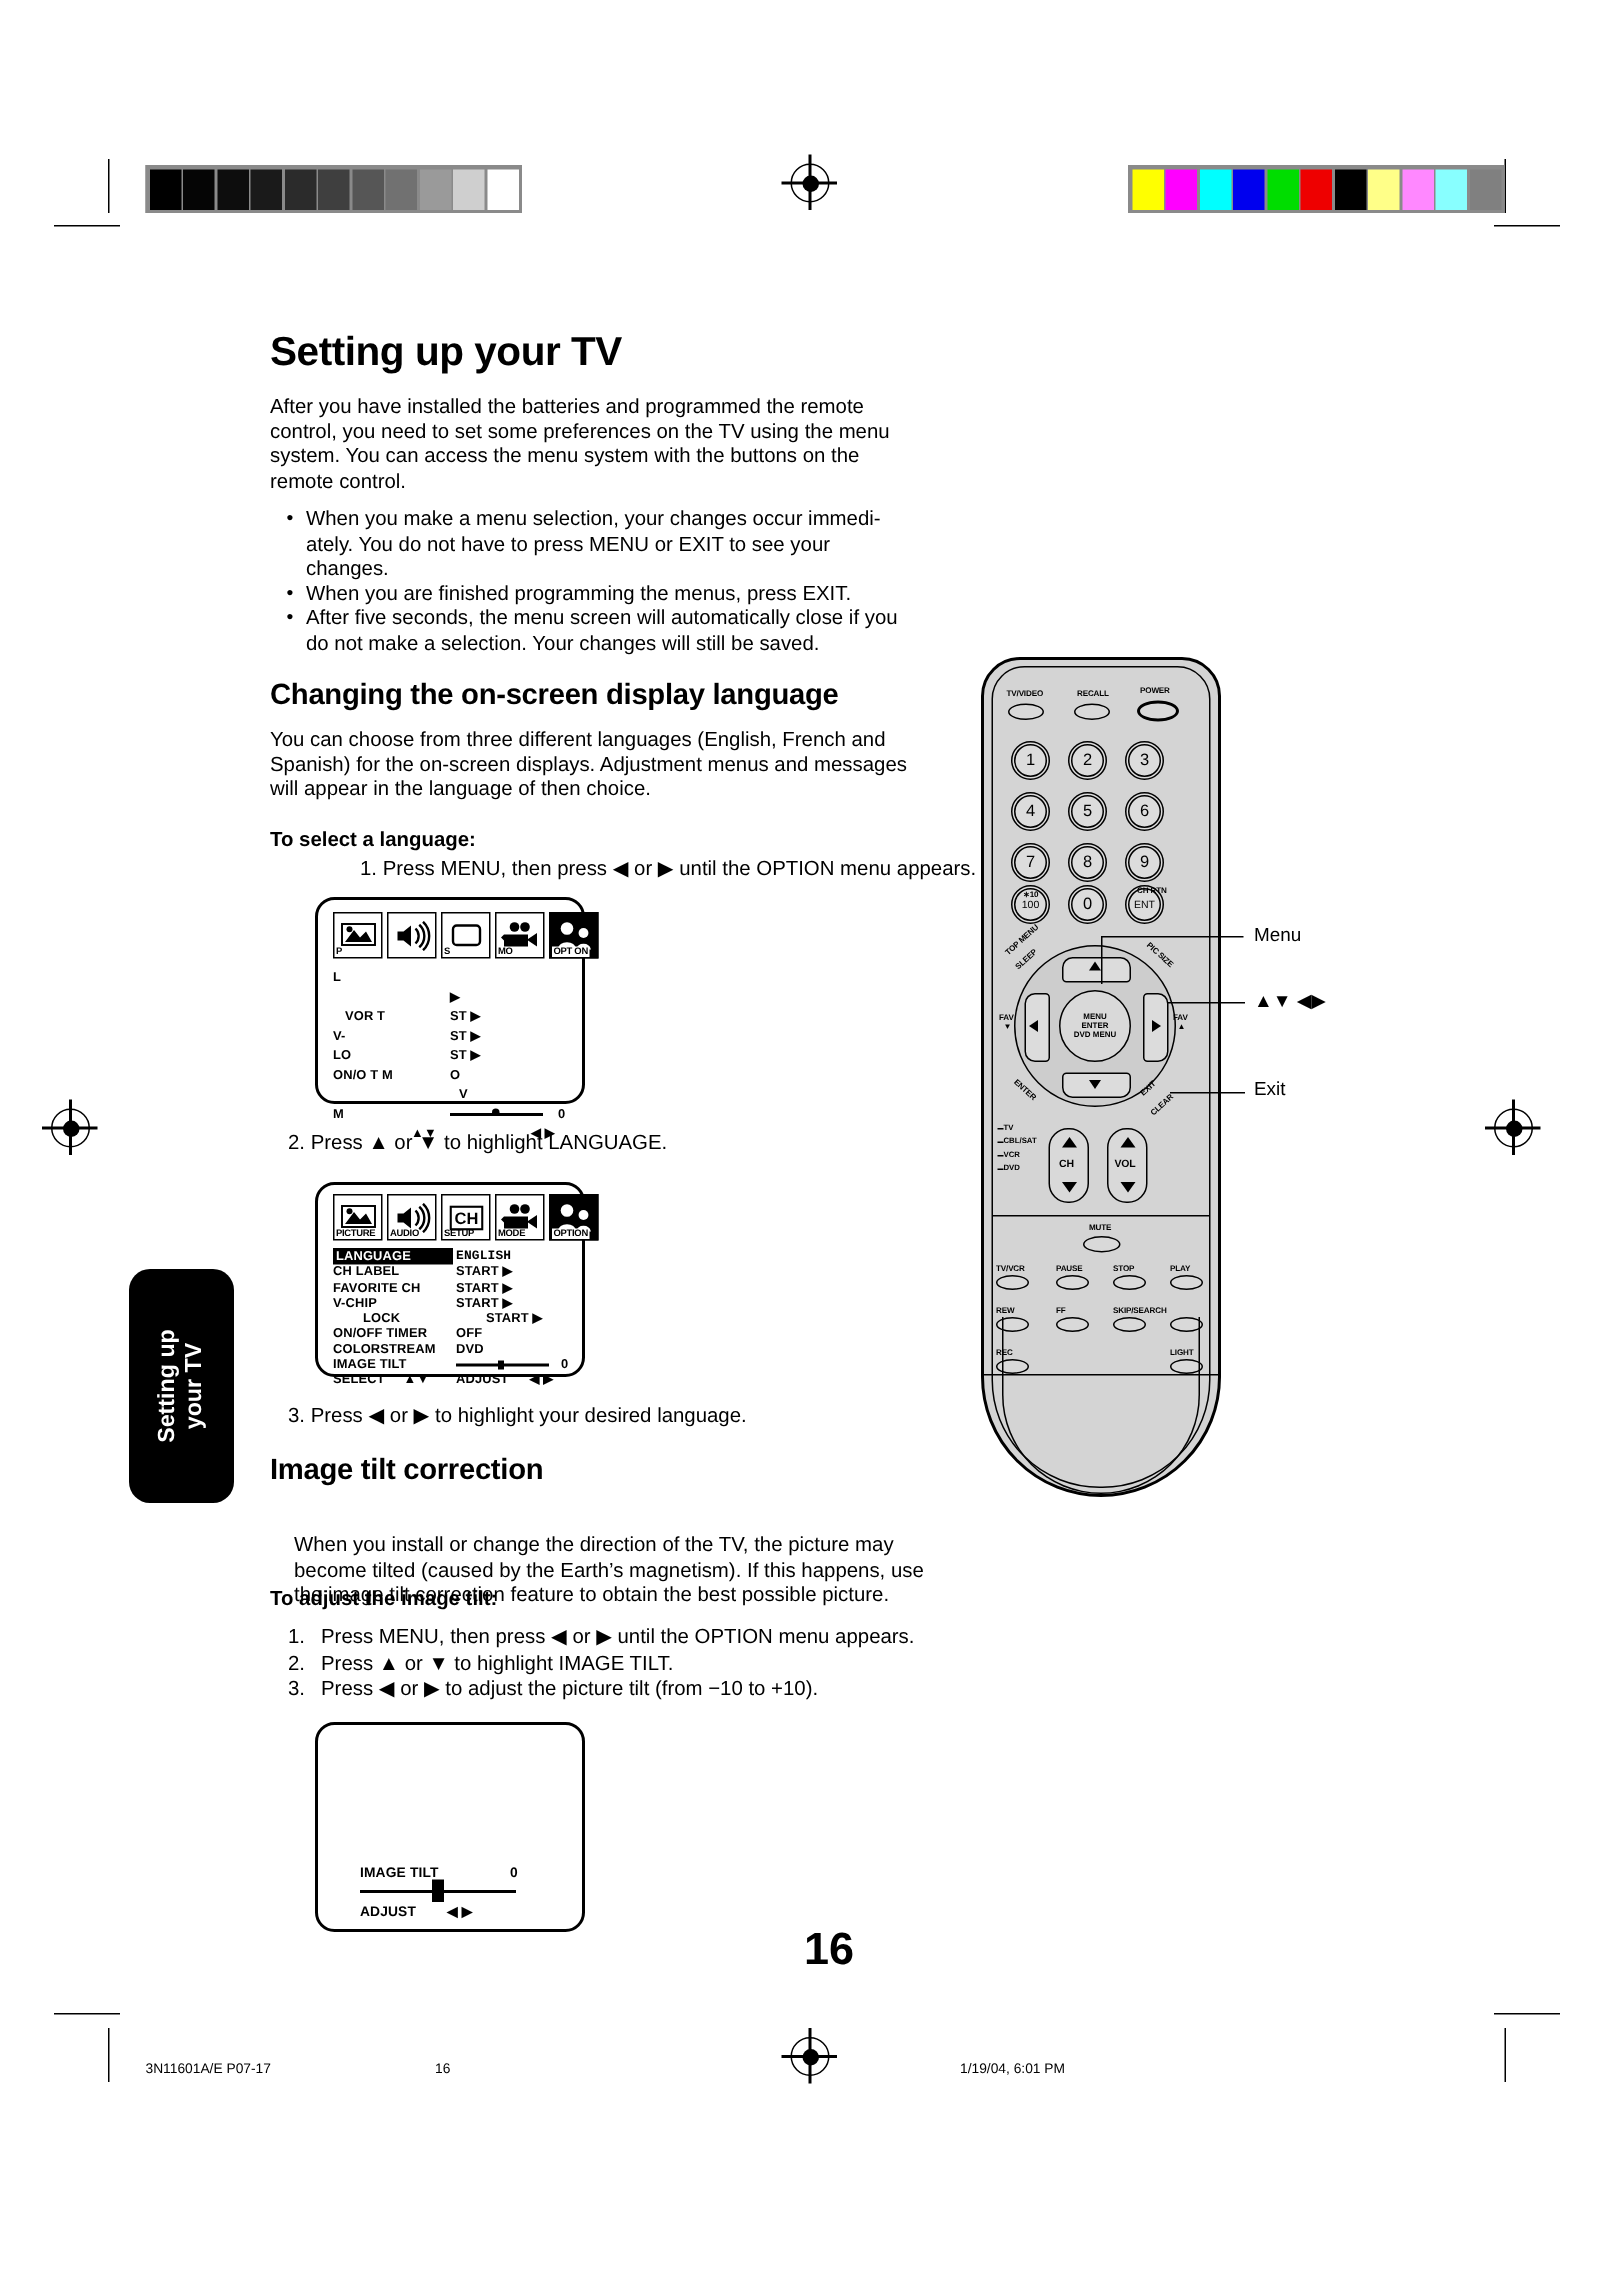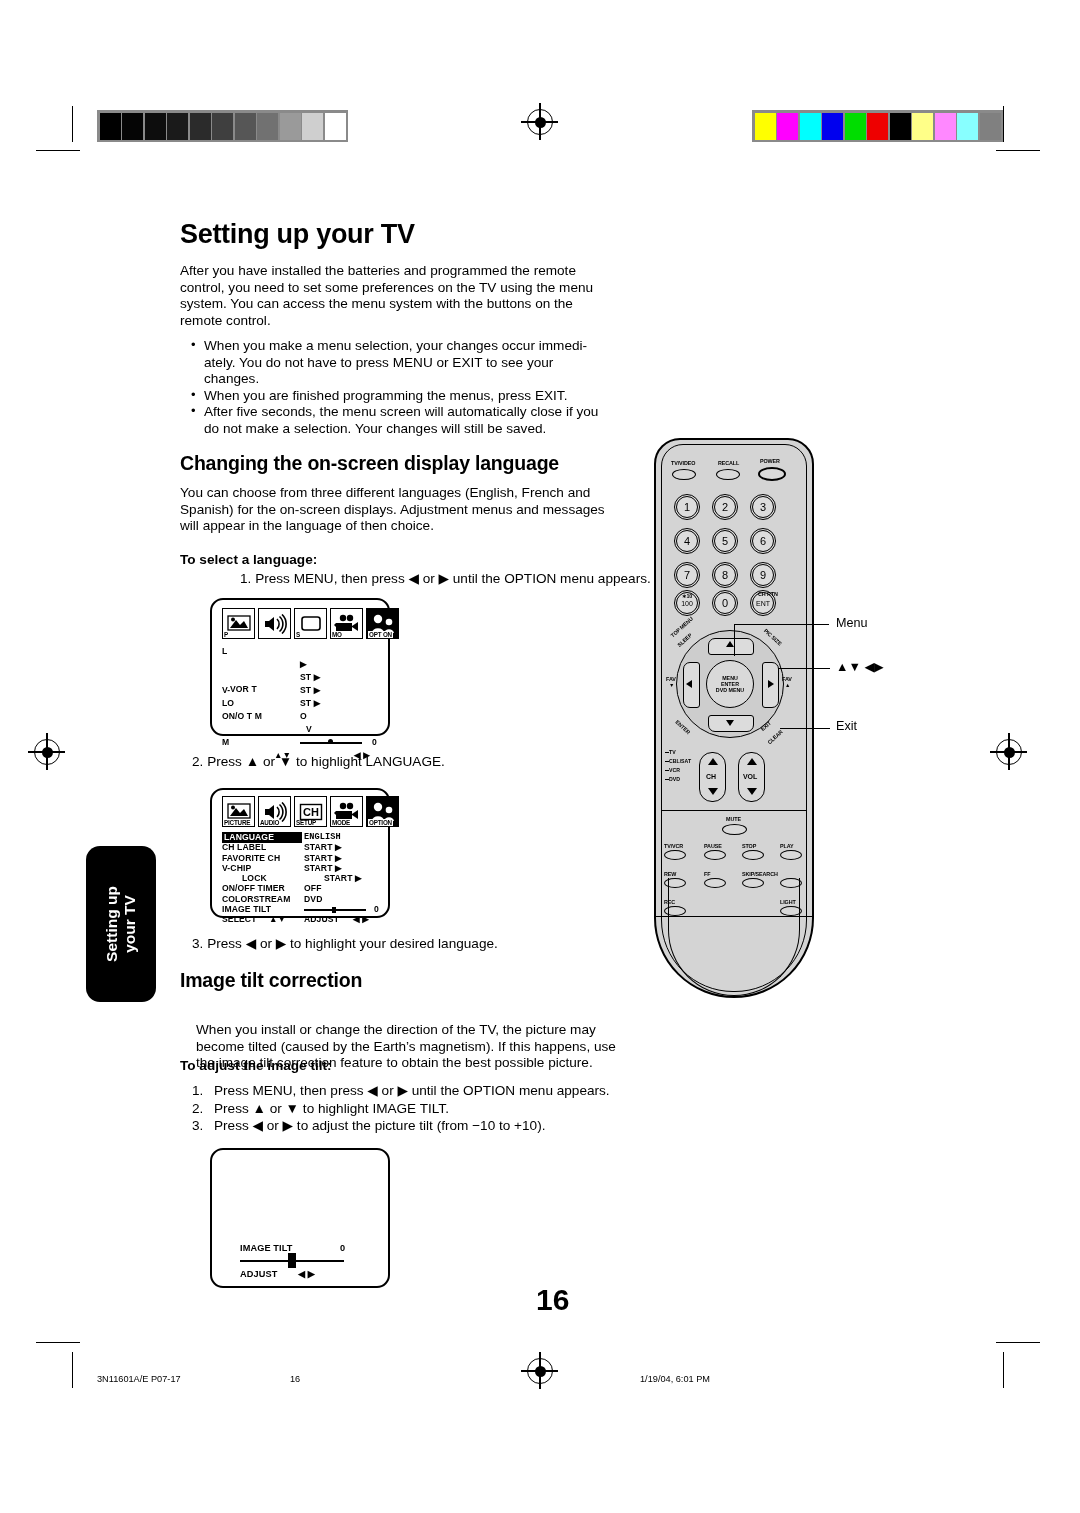--- a/index.html
+++ b/index.html
@@ -241,21 +241,21 @@
       </div>
     </div>
   <div class="abs" id="rows-partial" style="left:10px;top:46px;width:160px;">
       <div style="position: absolute; left: 0px; top: 0px; width: 160px; height: 11px;">
         <span class="menutxt" style="position: absolute; left: 0px; top: 0px;">L</span>
       </div>
       <div style="position: absolute; left: 0px; top: 13px; width: 160px; height: 11px;">
         <span class="menutxt" style="position: absolute; left: 78px; top: 0px;">▶</span>
       </div>
       <div style="position: absolute; left: 0px; top: 26px; width: 160px; height: 11px;">
-        <span class="menutxt" style="position: absolute; left: 8px; top: 12px;">VOR T</span>
+        <span class="menutxt" style="position: absolute; left: 8px; top: 0px;">VOR T</span>
         <span class="menutxt" style="position: absolute; left: 78px; top: 0px;">ST ▶</span>
       </div>
       <div style="position: absolute; left: 0px; top: 39px; width: 160px; height: 11px;">
         <span class="menutxt" style="position: absolute; left: 0px; top: 0px;">V-</span>
         <span class="menutxt" style="position: absolute; left: 78px; top: 0px;">ST ▶</span>
       </div>
       <div style="position: absolute; left: 0px; top: 52px; width: 160px; height: 11px;">
         <span class="menutxt" style="position: absolute; left: 0px; top: 0px;">LO</span>
         <span class="menutxt" style="position: absolute; left: 78px; top: 0px;">ST ▶</span>
       </div>

